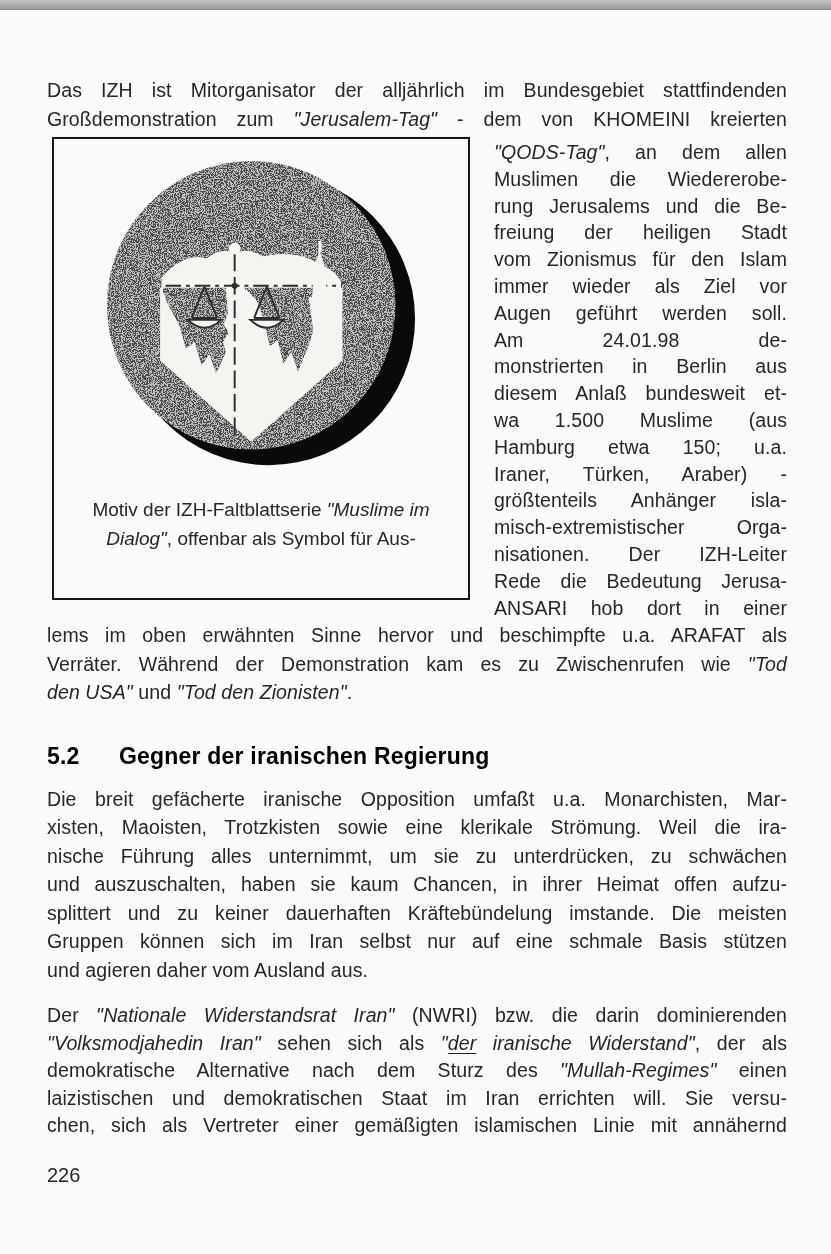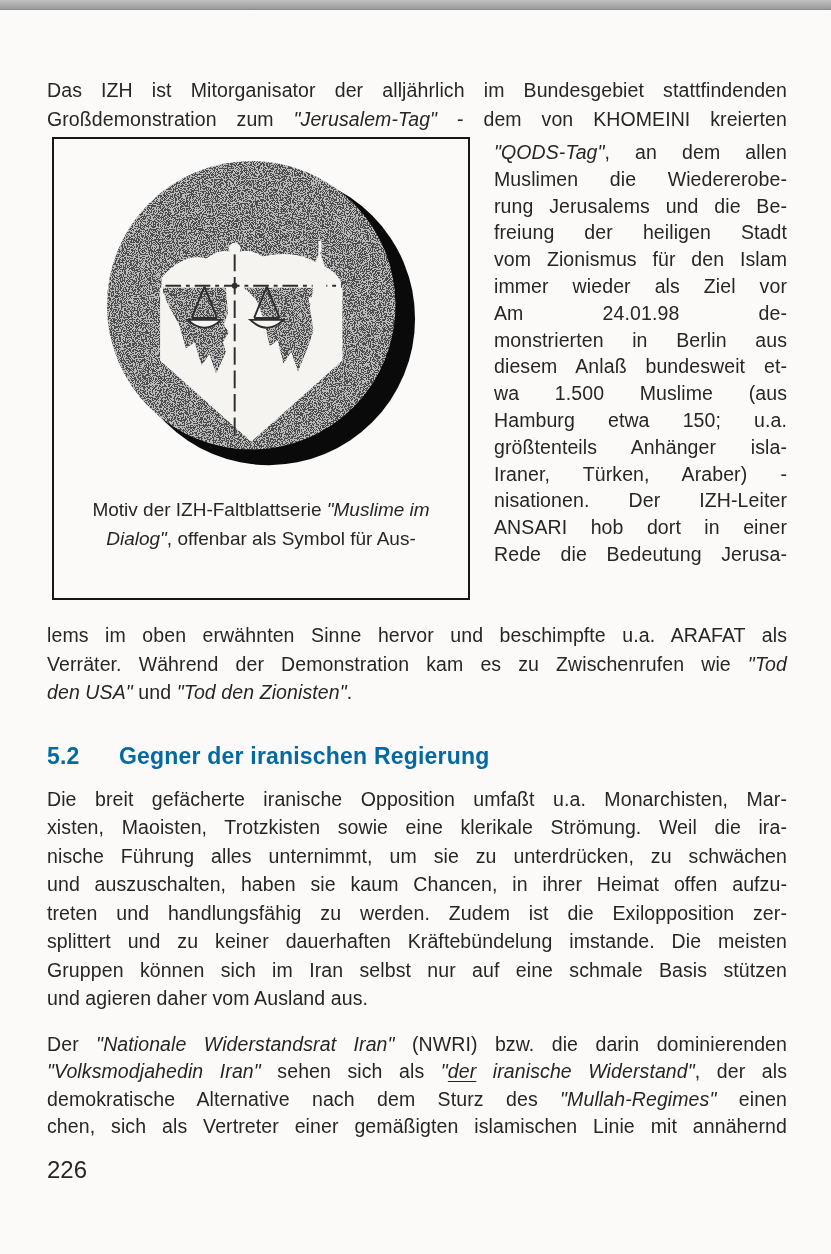--- a/index.html
+++ b/index.html
@@ -18,25 +18,25 @@
   .figrow{position:relative;margin-top:4px;height:484px;}
   .figure-box{
     position:absolute;left:5px;top:0;width:414px;height:459px;
     border:2px solid #161616;display:flex;flex-direction:column;align-items:center;
     background:#fbfaf8;
   }
   .emblem{margin-top:20px;}
   .caption{margin-top:24px;font-size:19px;line-height:29px;width:398px;}
   .caption .tline{text-align:center;text-align-last:center;}
   .colright{margin-left:447px;width:293px;line-height:26.8px;padding-top:2px;}
-  .heading{margin-top:36px;font-size:23px;font-weight:bold;letter-spacing:.2px;color:#0369a1;}
+  .heading{margin-top:36px;font-size:23px;font-weight:bold;letter-spacing:.2px;color:#000000;}
   .heading .num{display:inline-block;width:72px;}
   .p-opposition{margin-top:15px;}
   .p-nwri{margin-top:18px;line-height:27.5px;}
-  .pagenum{margin-top:15px;font-size:24px;}
+  .pagenum{margin-top:24px;font-size:20px;}
 </style>
 </head>
 <body>
 
 <div class="page">
 
   <div class="topbar"></div>
 
   <div class="content">
 
@@ -108,57 +108,59 @@
           </div>
       </div>
 
       <div class="body-text colright">
           <div class="tline"><span class="it">"QODS-Tag"</span><span>, an dem allen</span></div>
           <div class="tline"><span>Muslimen die Wiedererobe-</span></div>
           <div class="tline"><span>rung Jerusalems und die Be-</span></div>
           <div class="tline"><span>freiung der heiligen Stadt</span></div>
           <div class="tline"><span>vom Zionismus für den Islam</span></div>
           <div class="tline"><span>immer wieder als Ziel vor</span></div>
+          <div class="tline"><span>Augen geführt werden soll.</span></div>
           <div class="tline"><span>Am 24.01.98 de-</span></div>
           <div class="tline"><span>monstrierten in Berlin aus</span></div>
           <div class="tline"><span>diesem Anlaß bundesweit et-</span></div>
           <div class="tline"><span>wa 1.500 Muslime (aus</span></div>
           <div class="tline"><span>Hamburg etwa 150; u.a.</span></div>
+          <div class="tline"><span>Iraner, Türken, Araber) -</span></div>
           <div class="tline"><span>größtenteils Anhänger isla-</span></div>
-          <div class="tline"><span>Iraner, Türken, Araber) -</span></div>
+          <div class="tline"><span>misch-extremistischer Orga-</span></div>
           <div class="tline"><span>nisationen. Der IZH-Leiter</span></div>
+          <div class="tline"><span>Rede die Bedeutung Jerusa-</span></div>
           <div class="tline"><span>ANSARI hob dort in einer</span></div>
-          <div class="tline"><span>Rede die Bedeutung Jerusa-</span></div>
         </div>
     </div>
 
     <div class="body-text">
         <div class="tline"><span>lems im oben erwähnten Sinne hervor und beschimpfte u.a. ARAFAT als</span></div>
         <div class="tline"><span>Verräter. Während der Demonstration kam es zu Zwischenrufen wie </span><span class="it">"Tod</span></div>
         <div class="tline nojust"><span class="it">den USA"</span><span> und </span><span class="it">"Tod den Zionisten"</span><span>.</span></div>
       </div>
 
     <div class="heading">
       <span class="num">5.2</span><span>Gegner der iranischen Regierung</span>
     </div>
 
     <div class="body-text p-opposition">
         <div class="tline"><span>Die breit gefächerte iranische Opposition umfaßt u.a. Monarchisten, Mar-</span></div>
         <div class="tline"><span>xisten, Maoisten, Trotzkisten sowie eine klerikale Strömung. Weil die ira-</span></div>
         <div class="tline"><span>nische Führung alles unternimmt, um sie zu unterdrücken, zu schwächen</span></div>
         <div class="tline"><span>und auszuschalten, haben sie kaum Chancen, in ihrer Heimat offen aufzu-</span></div>
-        <div class="tline"><span>treten und handlungsfähig zu werden. Zudem ist die Exilopposition zer-</span></div>
         <div class="tline"><span>splittert und zu keiner dauerhaften Kräftebündelung imstande. Die meisten</span></div>
         <div class="tline"><span>Gruppen können sich im Iran selbst nur auf eine schmale Basis stützen</span></div>
         <div class="tline nojust"><span>und agieren daher vom Ausland aus.</span></div>
       </div>
 
     <div class="body-text p-nwri">
         <div class="tline"><span>Der </span><span class="it">"Nationale Widerstandsrat Iran"</span><span> (NWRI) bzw. die darin dominierenden</span></div>
         <div class="tline"><span class="it">"Volksmodjahedin Iran"</span><span> sehen sich als </span><span class="it">"</span><span class="it un">der</span><span class="it"> iranische Widerstand"</span><span>, der als</span></div>
         <div class="tline"><span>demokratische Alternative nach dem Sturz des </span><span class="it">"Mullah-Regimes"</span><span> einen</span></div>
+        <div class="tline"><span>laizistischen und demokratischen Staat im Iran errichten will. Sie versu-</span></div>
         <div class="tline"><span>chen, sich als Vertreter einer gemäßigten islamischen Linie mit annähernd</span></div>
       </div>
 
     <div class="pagenum">226</div>
 
   </div>
 </div>
 
 </body></html>

